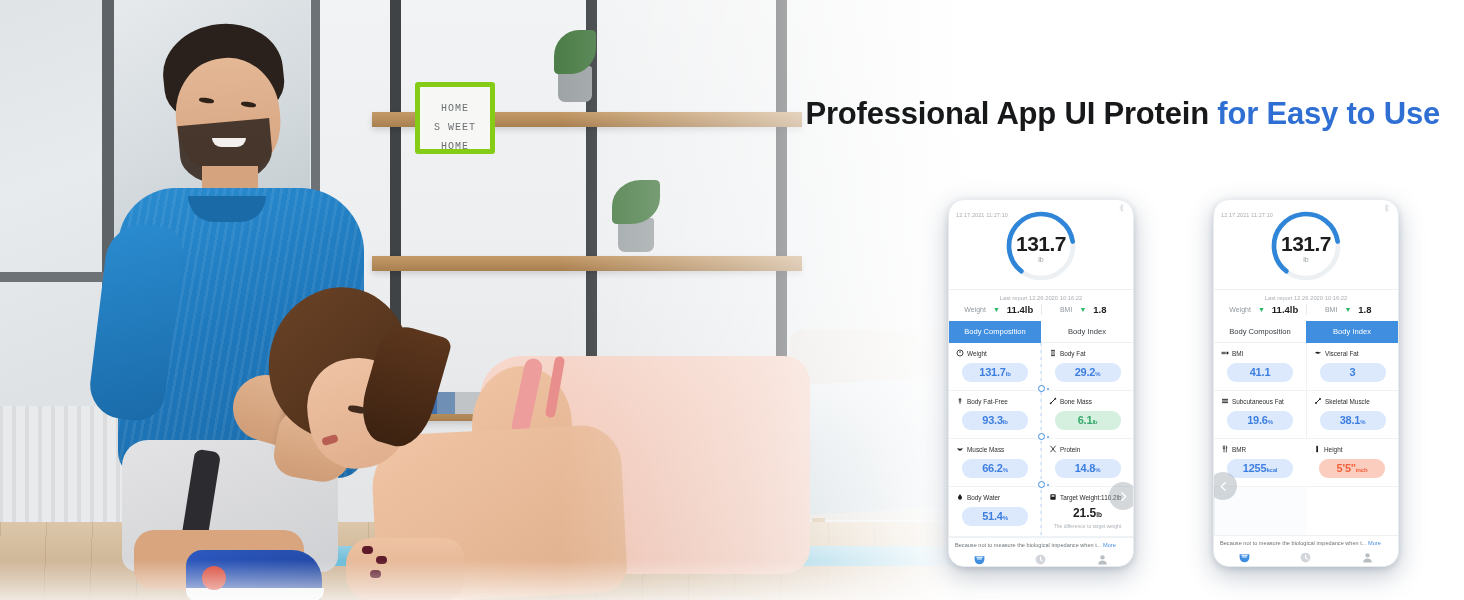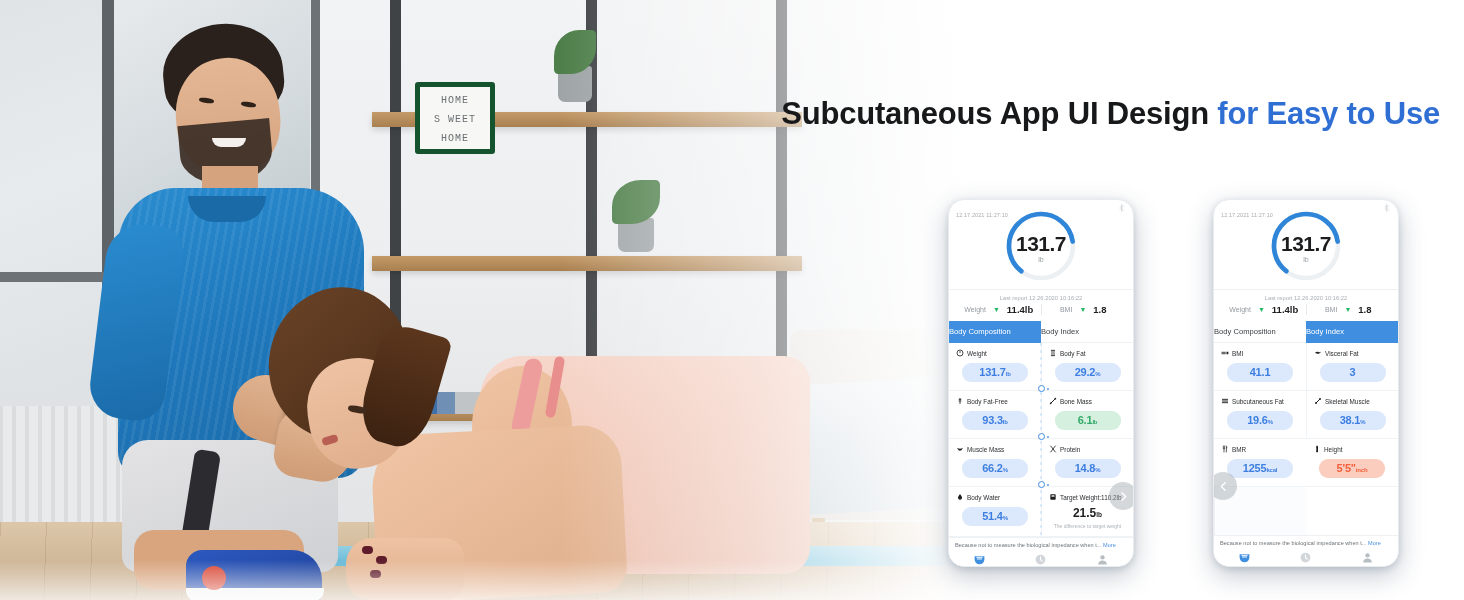--- a/index.html
+++ b/index.html
@@ -33,23 +33,23 @@
   
   .ph-shelf { position:absolute; left:372px; top:-6px; width:430px; height:520px; }
   .ph-shelf .post { position:absolute; width:11px; background:#3f4346; top:0; bottom:0; }
   .ph-shelf .p1 { left:18px; } .ph-shelf .p2 { left:214px; } .ph-shelf .p3 { left:404px; }
   .ph-shelf .board { position:absolute; left:0; right:0; height:15px;
      background:linear-gradient(180deg,#c49a68,#a87f4f); box-shadow:0 3px 6px rgba(0,0,0,.14); }
   .ph-shelf .b1 { top:118px; } .ph-shelf .b2 { top:262px; } .ph-shelf .b3 { top:412px; }
   .ph-pot { position:absolute; background:#9fa5a7; border-radius:3px 3px 7px 7px; }
   .ph-leaf { position:absolute; background:#4e7f4a; border-radius:60% 10% 60% 10%; }
   .ph-sign { position:absolute; left:415px; top:82px; width:80px; height:72px;
-     background:#f7f7f5; border:5px solid #14532d; border-radius:3px;
+     background:#f7f7f5; border:5px solid #84cc16; border-radius:3px;
      font-family:"Liberation Mono", monospace; color:#6a6f72; font-size:10px;
-     line-height:19px; text-align:center; letter-spacing:1px; padding-top:4px;}
+     line-height:19px; text-align:center; letter-spacing:1px; padding-top:12px;}
   .ph-books { position:absolute; left:415px; top:392px; width:110px; height:22px;
      background:linear-gradient(90deg,#3f6fa8 0 22px,#6f8fb5 22px 40px,#c0c4c6 40px 70px,#8fa4b4 70px 110px); border-radius:2px;}
   .ph-pic { position:absolute; left:400px; top:448px; width:92px; height:62px; background:#eef0f1; border:4px solid #d7dadb; }
   .ph-pic i { position:absolute; inset:6px; background:linear-gradient(180deg,#8fc6e4 0 55%,#cbb98a 55% 100%); display:block; }
   .ph-floor { position:absolute; left:0; bottom:0; width:1000px; height:78px;
      background:linear-gradient(180deg,#d8c3a6,#c9b091 40%,#bda184);
      background-image:repeating-linear-gradient(92deg,rgba(120,90,60,.17) 0 1px,transparent 1px 46px),
        linear-gradient(180deg,#dcc7aa,#c4a888); }
   .ph-mat { position:absolute; left:290px; bottom:34px; width:710px; height:20px;
      background:linear-gradient(180deg,#8ed0e8,#58b8dc); border-radius:4px; opacity:.92;}
@@ -155,21 +155,21 @@
   .p-divider { height:1px; background:#eef1f3; margin:2px 0 0; }
   .last-report { text-align:center; font-size:5.8px; color:#a9aeb3; padding:5px 0 3px; }
   .kpi-row { display:flex; align-items:center; padding:0 8px 6px; }
   .kpi { flex:1; display:flex; align-items:center; justify-content:center; gap:7px; }
   .kpi-label { font-size:7px; color:#9299a0; }
   .kpi-arrow { font-size:7px; color:#25b865; line-height:1; }
   .kpi-val { font-size:9.5px; font-weight:bold; color:#1d1e20; }
   .kpi-sep { width:1px; height:11px; background:#e6eaec; }
 
   .tabs { display:flex; }
-  .tab { flex:1; text-align:left; font-size:7.6px; padding:6px 0; color:#3c4146;
+  .tab { flex:1; text-align:center; font-size:7.6px; padding:6px 0; color:#3c4146;
      background:#fff; border-bottom:1px solid #eef1f3; cursor:pointer; }
   .tab.active { background:#3f8ee0; color:#fff; border-bottom:1px solid #3f8ee0; }
 
   .grid { position:relative; display:flex; flex-wrap:wrap; }
   .cell { width:50%; padding:5px 7px 7px; border-bottom:1px solid #f0f3f5; min-height:48px; background:#fff; }
   .cell.rcell { border-left:1px solid #f0f3f5; }
   .cell.empty { background:#fafcfe; border-bottom:none; }
   .cell-head { display:flex; align-items:center; gap:3px; height:10px; }
   .cell-ico { width:8px; height:8px; flex:0 0 8px; color:#1c1d1f; }
   .cell-label { font-size:6.4px; color:#2a2d30; white-space:nowrap; }
@@ -295,21 +295,21 @@
       <div class="w-nail" style="left:112px;top:276px;"></div>
       <div class="w-nail" style="left:126px;top:286px;"></div>
       <div class="w-nail" style="left:120px;top:300px;"></div>
     </div>
 
     <div class="photo-fade-r"></div>
     <div class="photo-fade-b"></div>
   </div>
 
   <div class="headline">
-    <span>Subcutaneous App UI Design </span><span class="hl-accent">for Easy to Use</span>
+    <span>Professional App UI Protein </span><span class="hl-accent">for Easy to Use</span>
   </div>
 
   <div class="phone" id="phone-1">
     <div class="p-statusbar">
       <span class="p-time">12.17.2021 11:27:10</span>
       <svg class="bt-icon" viewBox="0 0 24 24">
         <path d="M7 7l10 10-5 4V3l5 4L7 17" fill="none" stroke="#9aa0a6" stroke-width="2"></path>
       </svg>
     </div>
 

